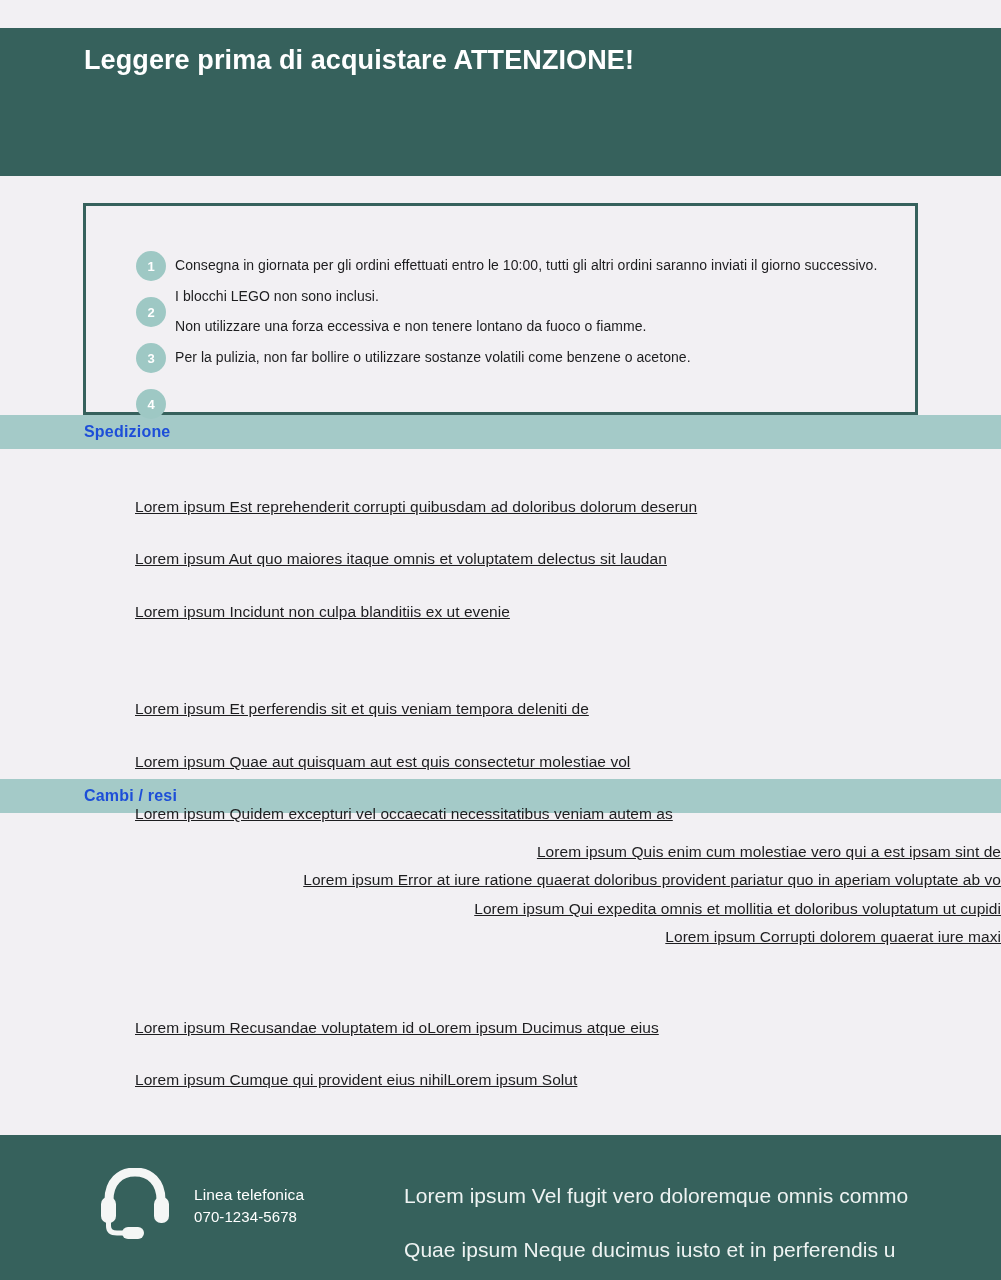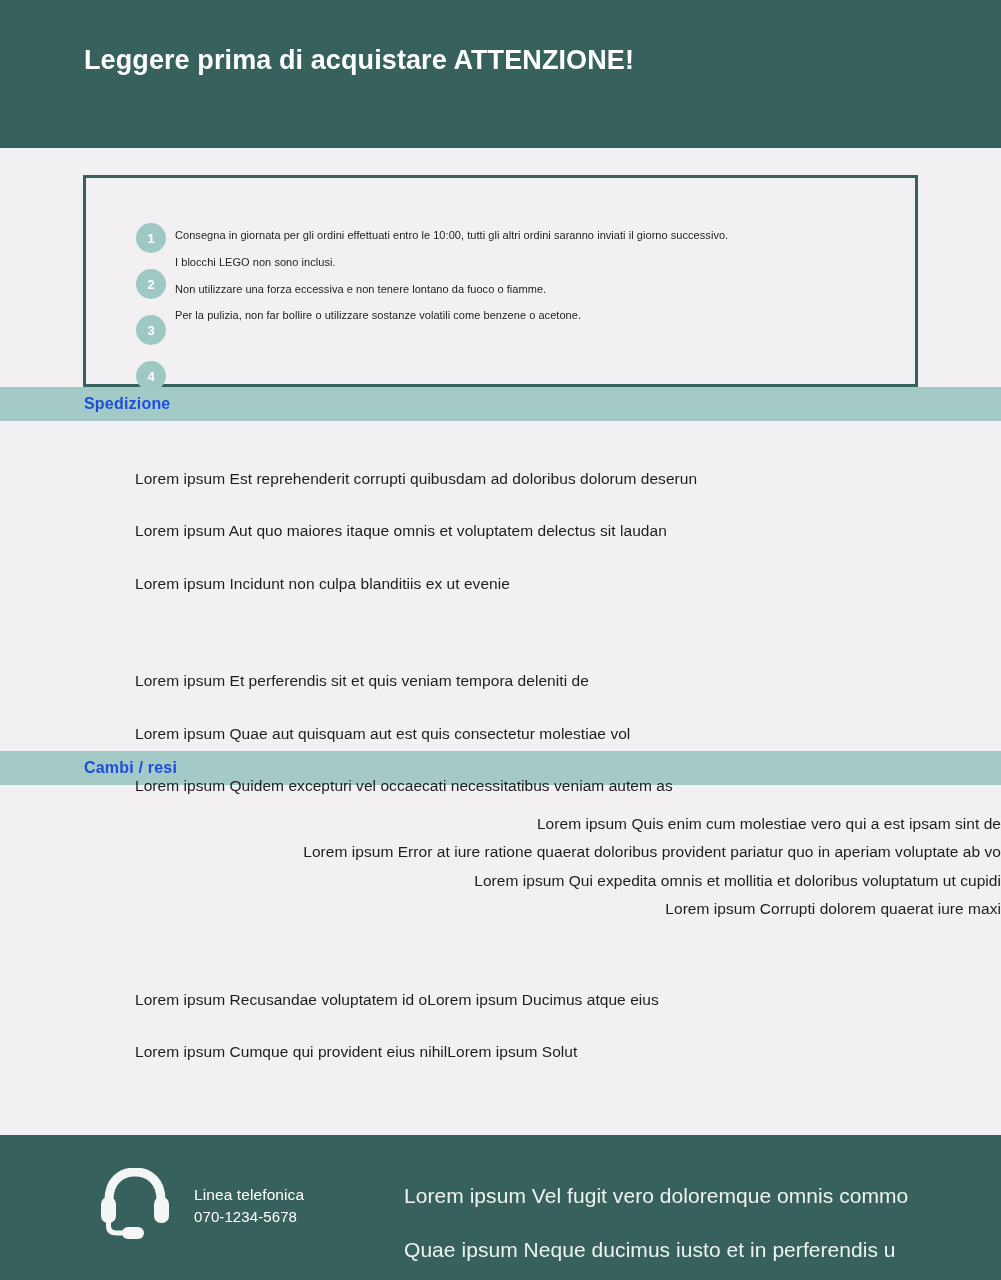--- a/index.html
+++ b/index.html
@@ -15,22 +15,23 @@
     overflow: hidden;
     position: relative;
   }
 
   
   .page-header {
     background: #36615c;
     height: 148px;
     box-sizing: border-box;
     display: flex;
-    align-items: center;
-    padding: 4px 0 30px 84px;
+    align-items: flex-start;
+    padding: 18px 0 30px 84px;
+    margin-top: 28px;
   }
   .page-header h1 {
     margin: 0;
     color: #ffffff;
     font-size: 27px;
     font-weight: bold;
     letter-spacing: 0.1px;
     line-height: 1.1;
   }
 
@@ -72,21 +73,21 @@
     box-sizing: border-box;
   }
   .notice-lines {
     position: absolute;
     left: 89px;
     top: 51px;
     right: 14px;
   }
   .notice-lines p {
     margin: 0 0 13px 0;
-    font-size: 11px;
+    font-size: 14px;
     color: #1d1d1f;
     line-height: 1.25;
     letter-spacing: 0.05px;
   }
 
   
   .section-bar {
     background: #a4cac8;
     height: 34px;
     display: flex;
@@ -105,20 +106,21 @@
   .section-body {
     padding-left: 135px;
     box-sizing: border-box;
   }
   .section-body p {
     margin: 0;
     font-size: 15.5px;
     color: #1d1d1f;
     letter-spacing: 0.05px;
     line-height: 1.45;
+    text-decoration: underline;
   }
 
   #spedizione-body { padding-top: 47px; height: 330px; }
   #spedizione-body .grp-a p { margin-bottom: 30px; }
   #spedizione-body .grp-gap { height: 45px; }
   #spedizione-body .grp-b p { margin-bottom: 30px; }
 
   #cambi-body { padding-top: 28px; }
   #cambi-body .grp-a p { margin-bottom: 6px; text-align: right; }
   #cambi-body .grp-gap { height: 62px; }

